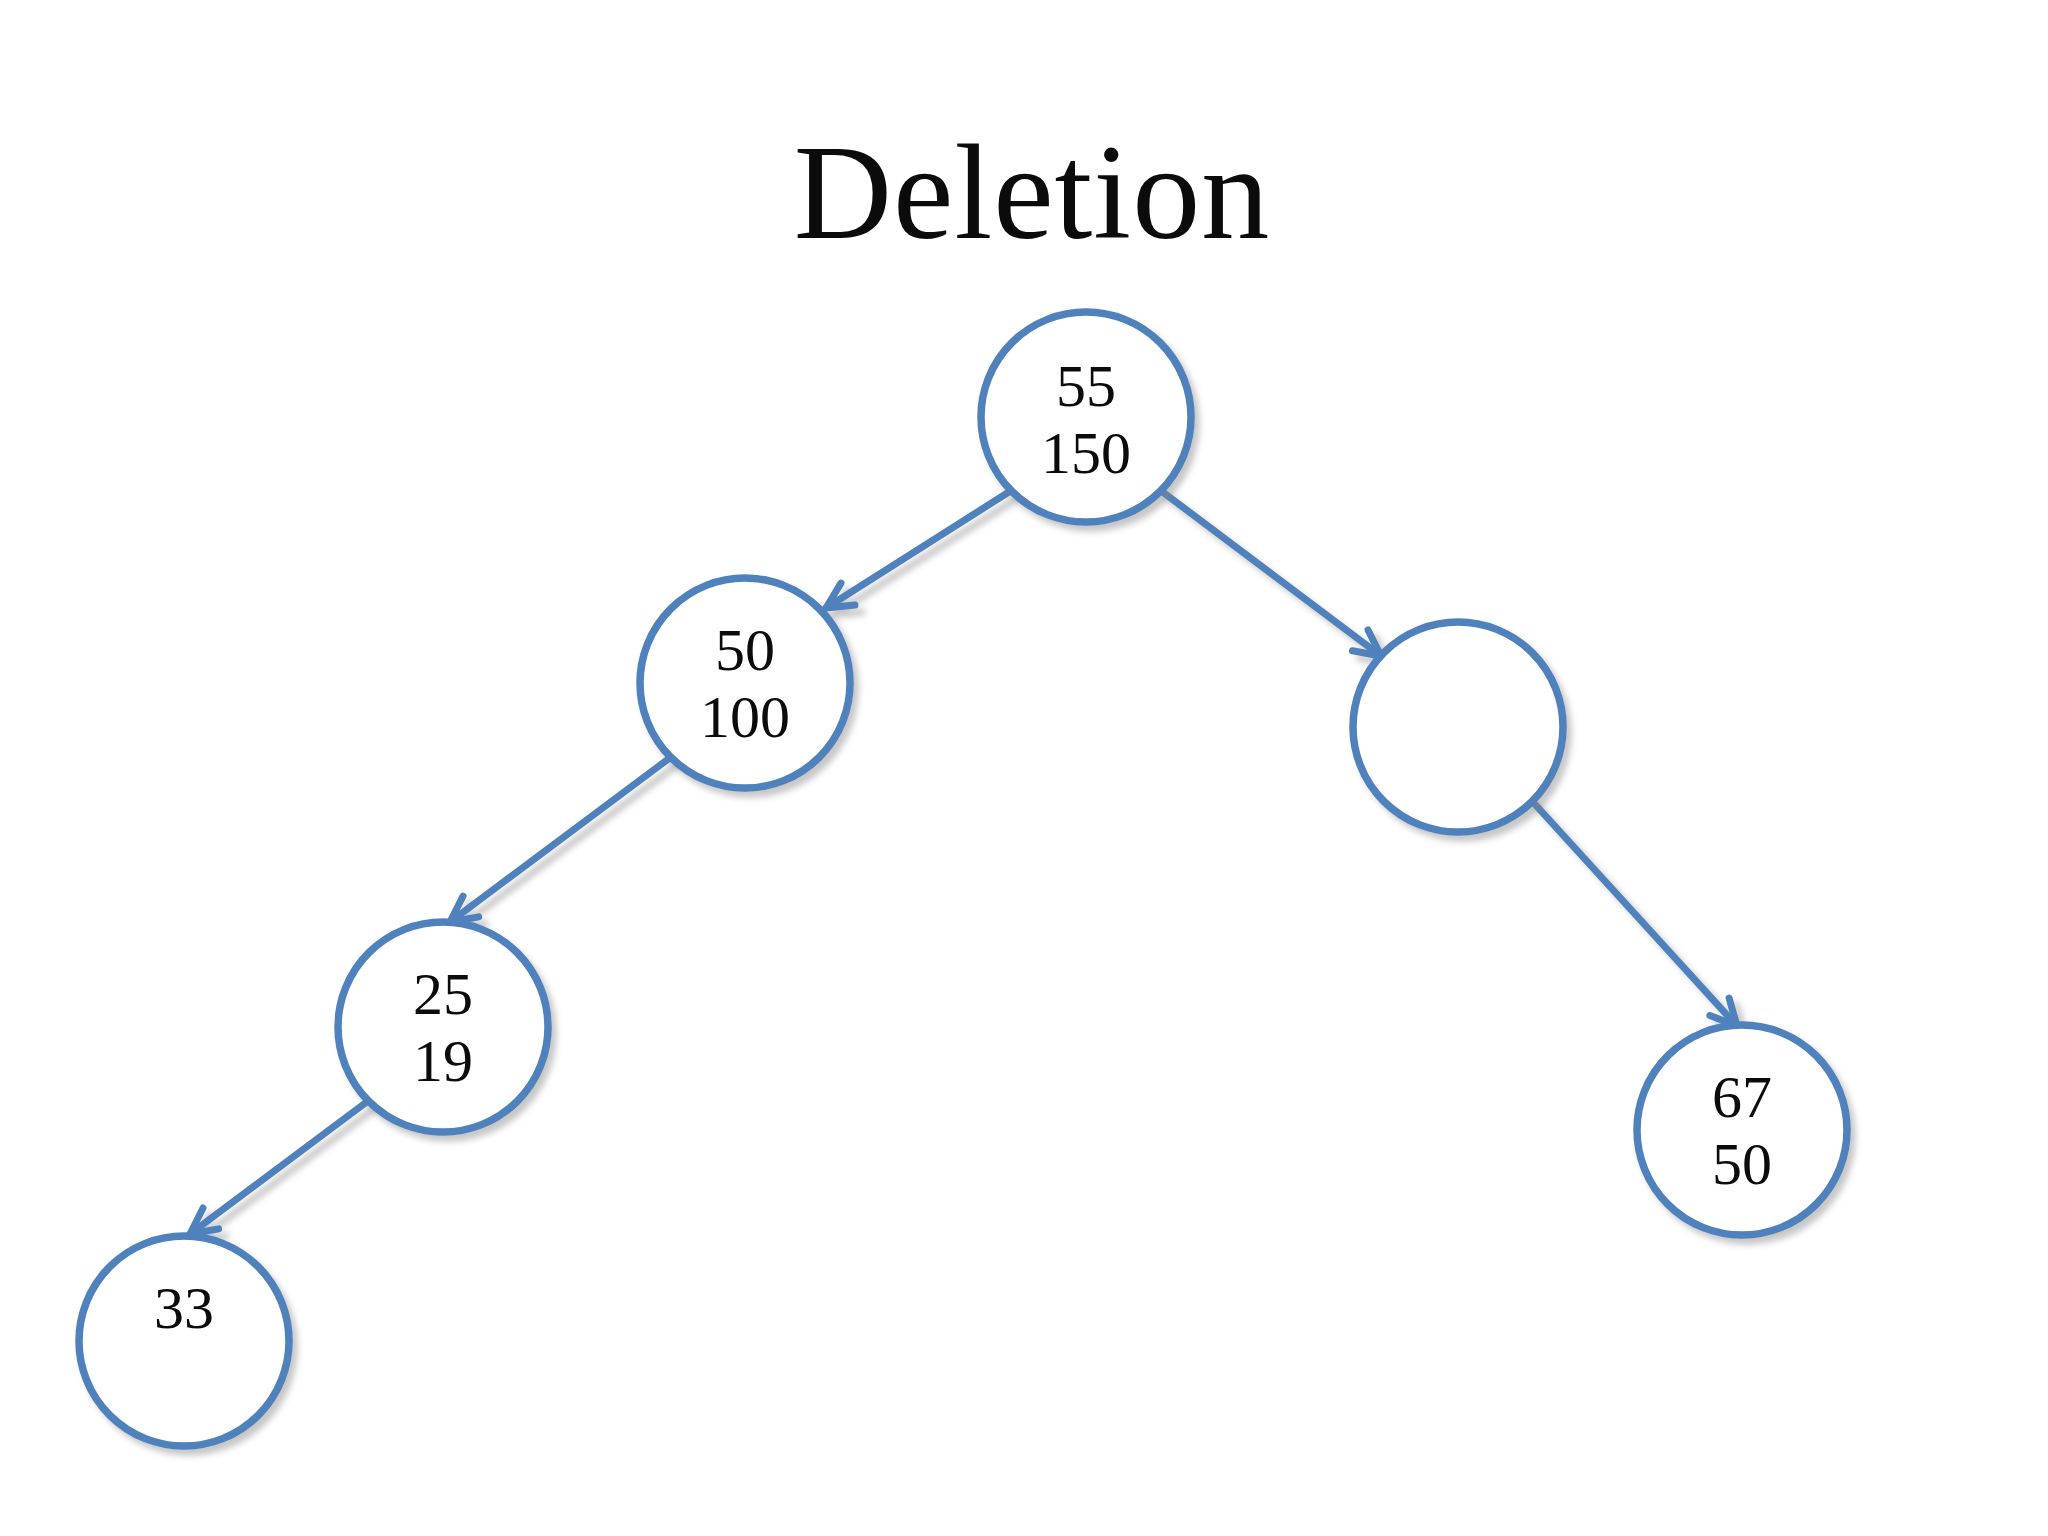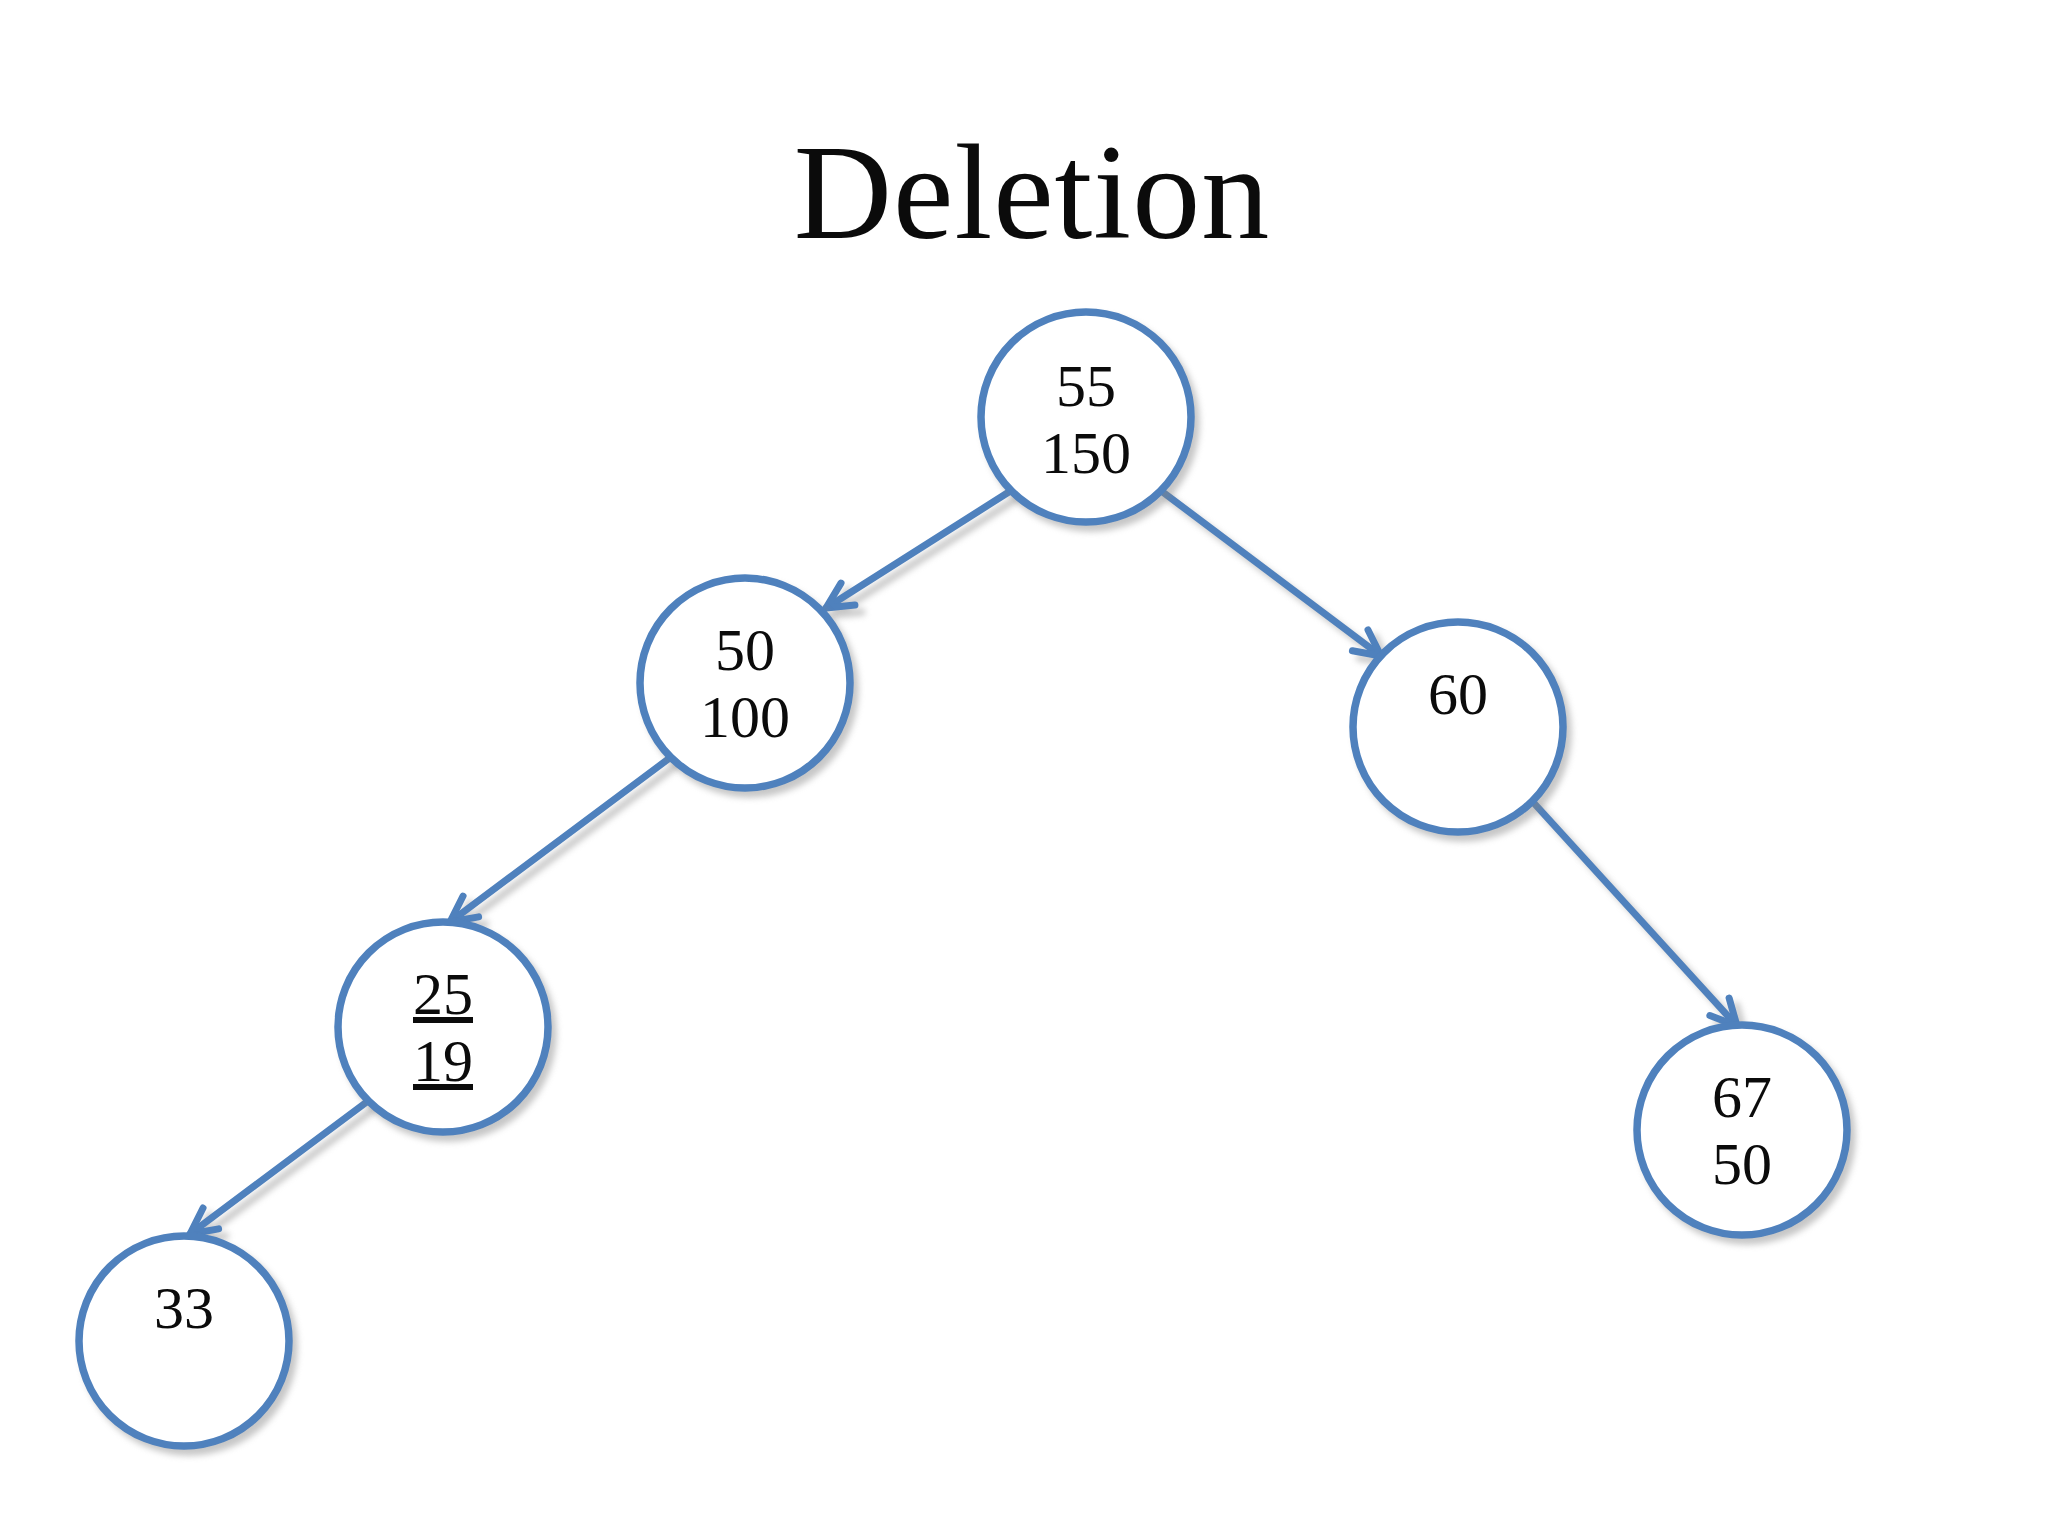--- a/index.html
+++ b/index.html
@@ -81,23 +81,22 @@
   <div>
       <div class="node-label" style="left: 981px; top: 353px; width: 210px;">
         <span>55</span>
         <span>150</span>
       </div>
       <div class="node-label" style="left: 640px; top: 617px; width: 210px;">
         <span>50</span>
         <span>100</span>
       </div>
       <div class="node-label" style="left: 1353px; top: 661px; width: 210px;">
-        <span>60</span>
       </div>
-      <div class="node-label" style="left: 338px; top: 961px; width: 210px; text-decoration: underline;">
+      <div class="node-label" style="left: 338px; top: 961px; width: 210px;">
         <span>25</span>
         <span>19</span>
       </div>
       <div class="node-label" style="left: 79px; top: 1275px; width: 210px;">
         <span>33</span>
       </div>
       <div class="node-label" style="left: 1637px; top: 1064px; width: 210px;">
         <span>67</span>
         <span>50</span>
       </div>

